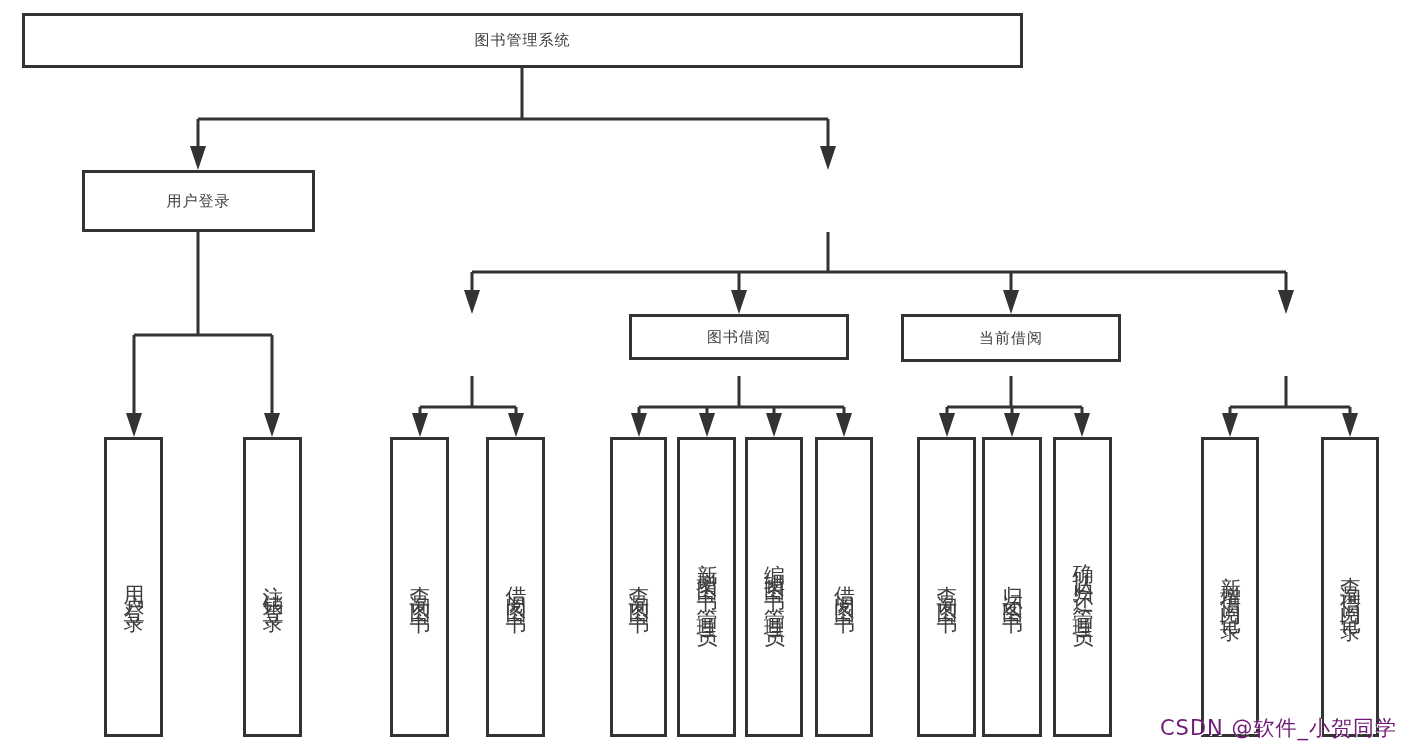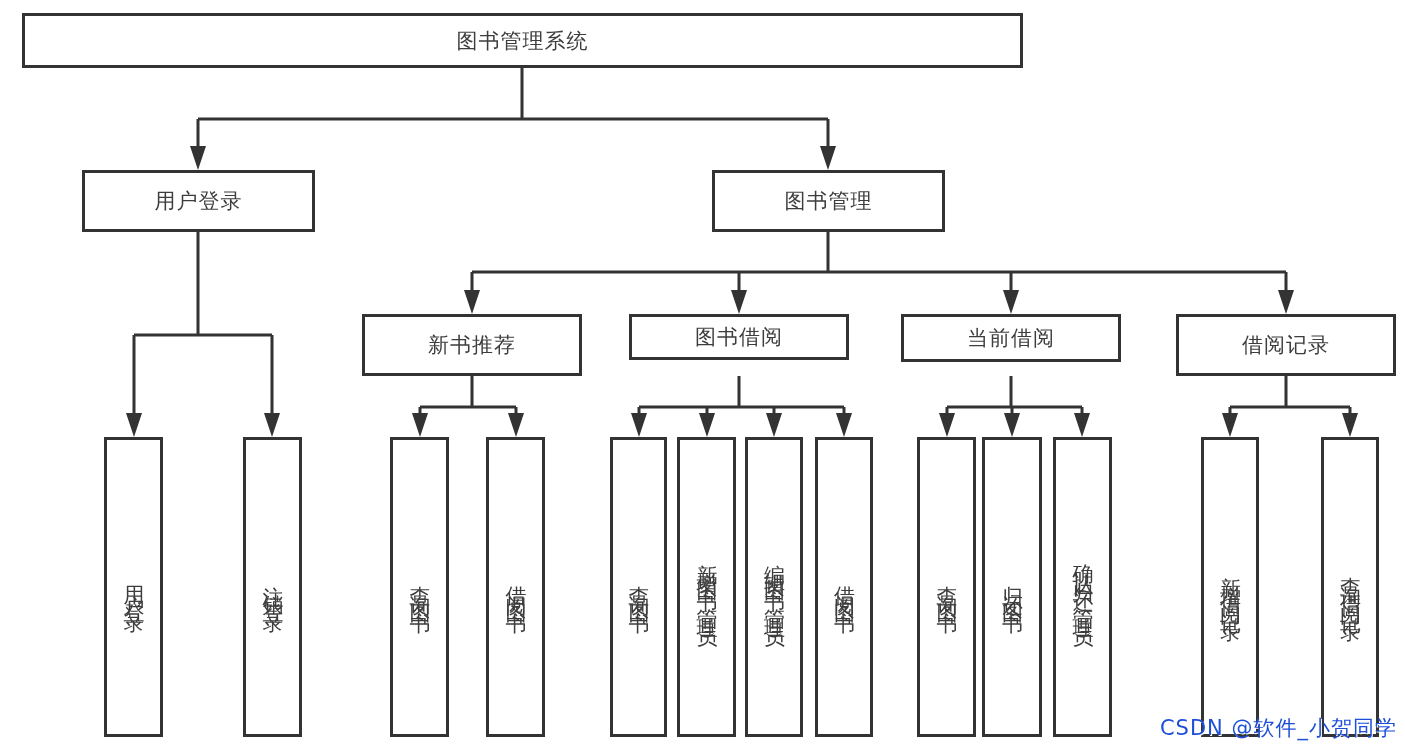--- a/index.html
+++ b/index.html
@@ -29,35 +29,35 @@
   .node {
     position: absolute;
     box-sizing: border-box;
     border: 3px solid #333333;
     background: #ffffff;
     display: flex;
     align-items: center;
     justify-content: center;
     color: #3d3d3d;
   }
-  .hnode { font-size: 21px; letter-spacing: 1px; align-items: center; }
+  .hnode { font-size: 15px; letter-spacing: 1px; align-items: center; }
   .vnode span {
     writing-mode: vertical-rl;
     text-orientation: mixed;
     font-size: 21px;
     line-height: 1.1;
     letter-spacing: 9px;
     color: #3d3d3d;
   }
   .watermark {
     position: absolute;
     right: 8px;
     bottom: 5px;
     font-size: 21px;
-    color: #1d4ed8;
+    color: #701a75;
     letter-spacing: 1px;
     text-shadow: 1px 1px 0 #ffffff;
     white-space: nowrap;
   }
 </style>
 </head>
 <body>
 
 <div class="stage">
 
@@ -111,35 +111,26 @@
     </g>
   </svg>
 
   <div class="node hnode" style="left:22px; top:13px; width:1001px; height:55px;">
     <span>图书管理系统</span>
   </div>
 
   <div class="node hnode" style="left:82px; top:170px; width:233px; height:62px;">
     <span>用户登录</span>
   </div>
-  <div class="node hnode" style="left:712px; top:170px; width:233px; height:62px;">
-    <span>图书管理</span>
-  </div>
 
-  <div class="node hnode" style="left:362px; top:314px; width:220px; height:62px;">
-    <span>新书推荐</span>
-  </div>
   <div class="node hnode" style="left:629px; top:314px; width:220px; height:46px;">
     <span>图书借阅</span>
   </div>
   <div class="node hnode" style="left:901px; top:314px; width:220px; height:48px;">
     <span>当前借阅</span>
-  </div>
-  <div class="node hnode" style="left:1176px; top:314px; width:220px; height:62px;">
-    <span>借阅记录</span>
   </div>
 
   <div class="node vnode" style="left:104px; top:437px; width:59px; height:300px;">
     <span>用户登录</span>
   </div>
   <div class="node vnode" style="left:243px; top:437px; width:59px; height:300px;">
     <span>注销登录</span>
   </div>
 
   <div class="node vnode" style="left:390px; top:437px; width:59px; height:300px;">

